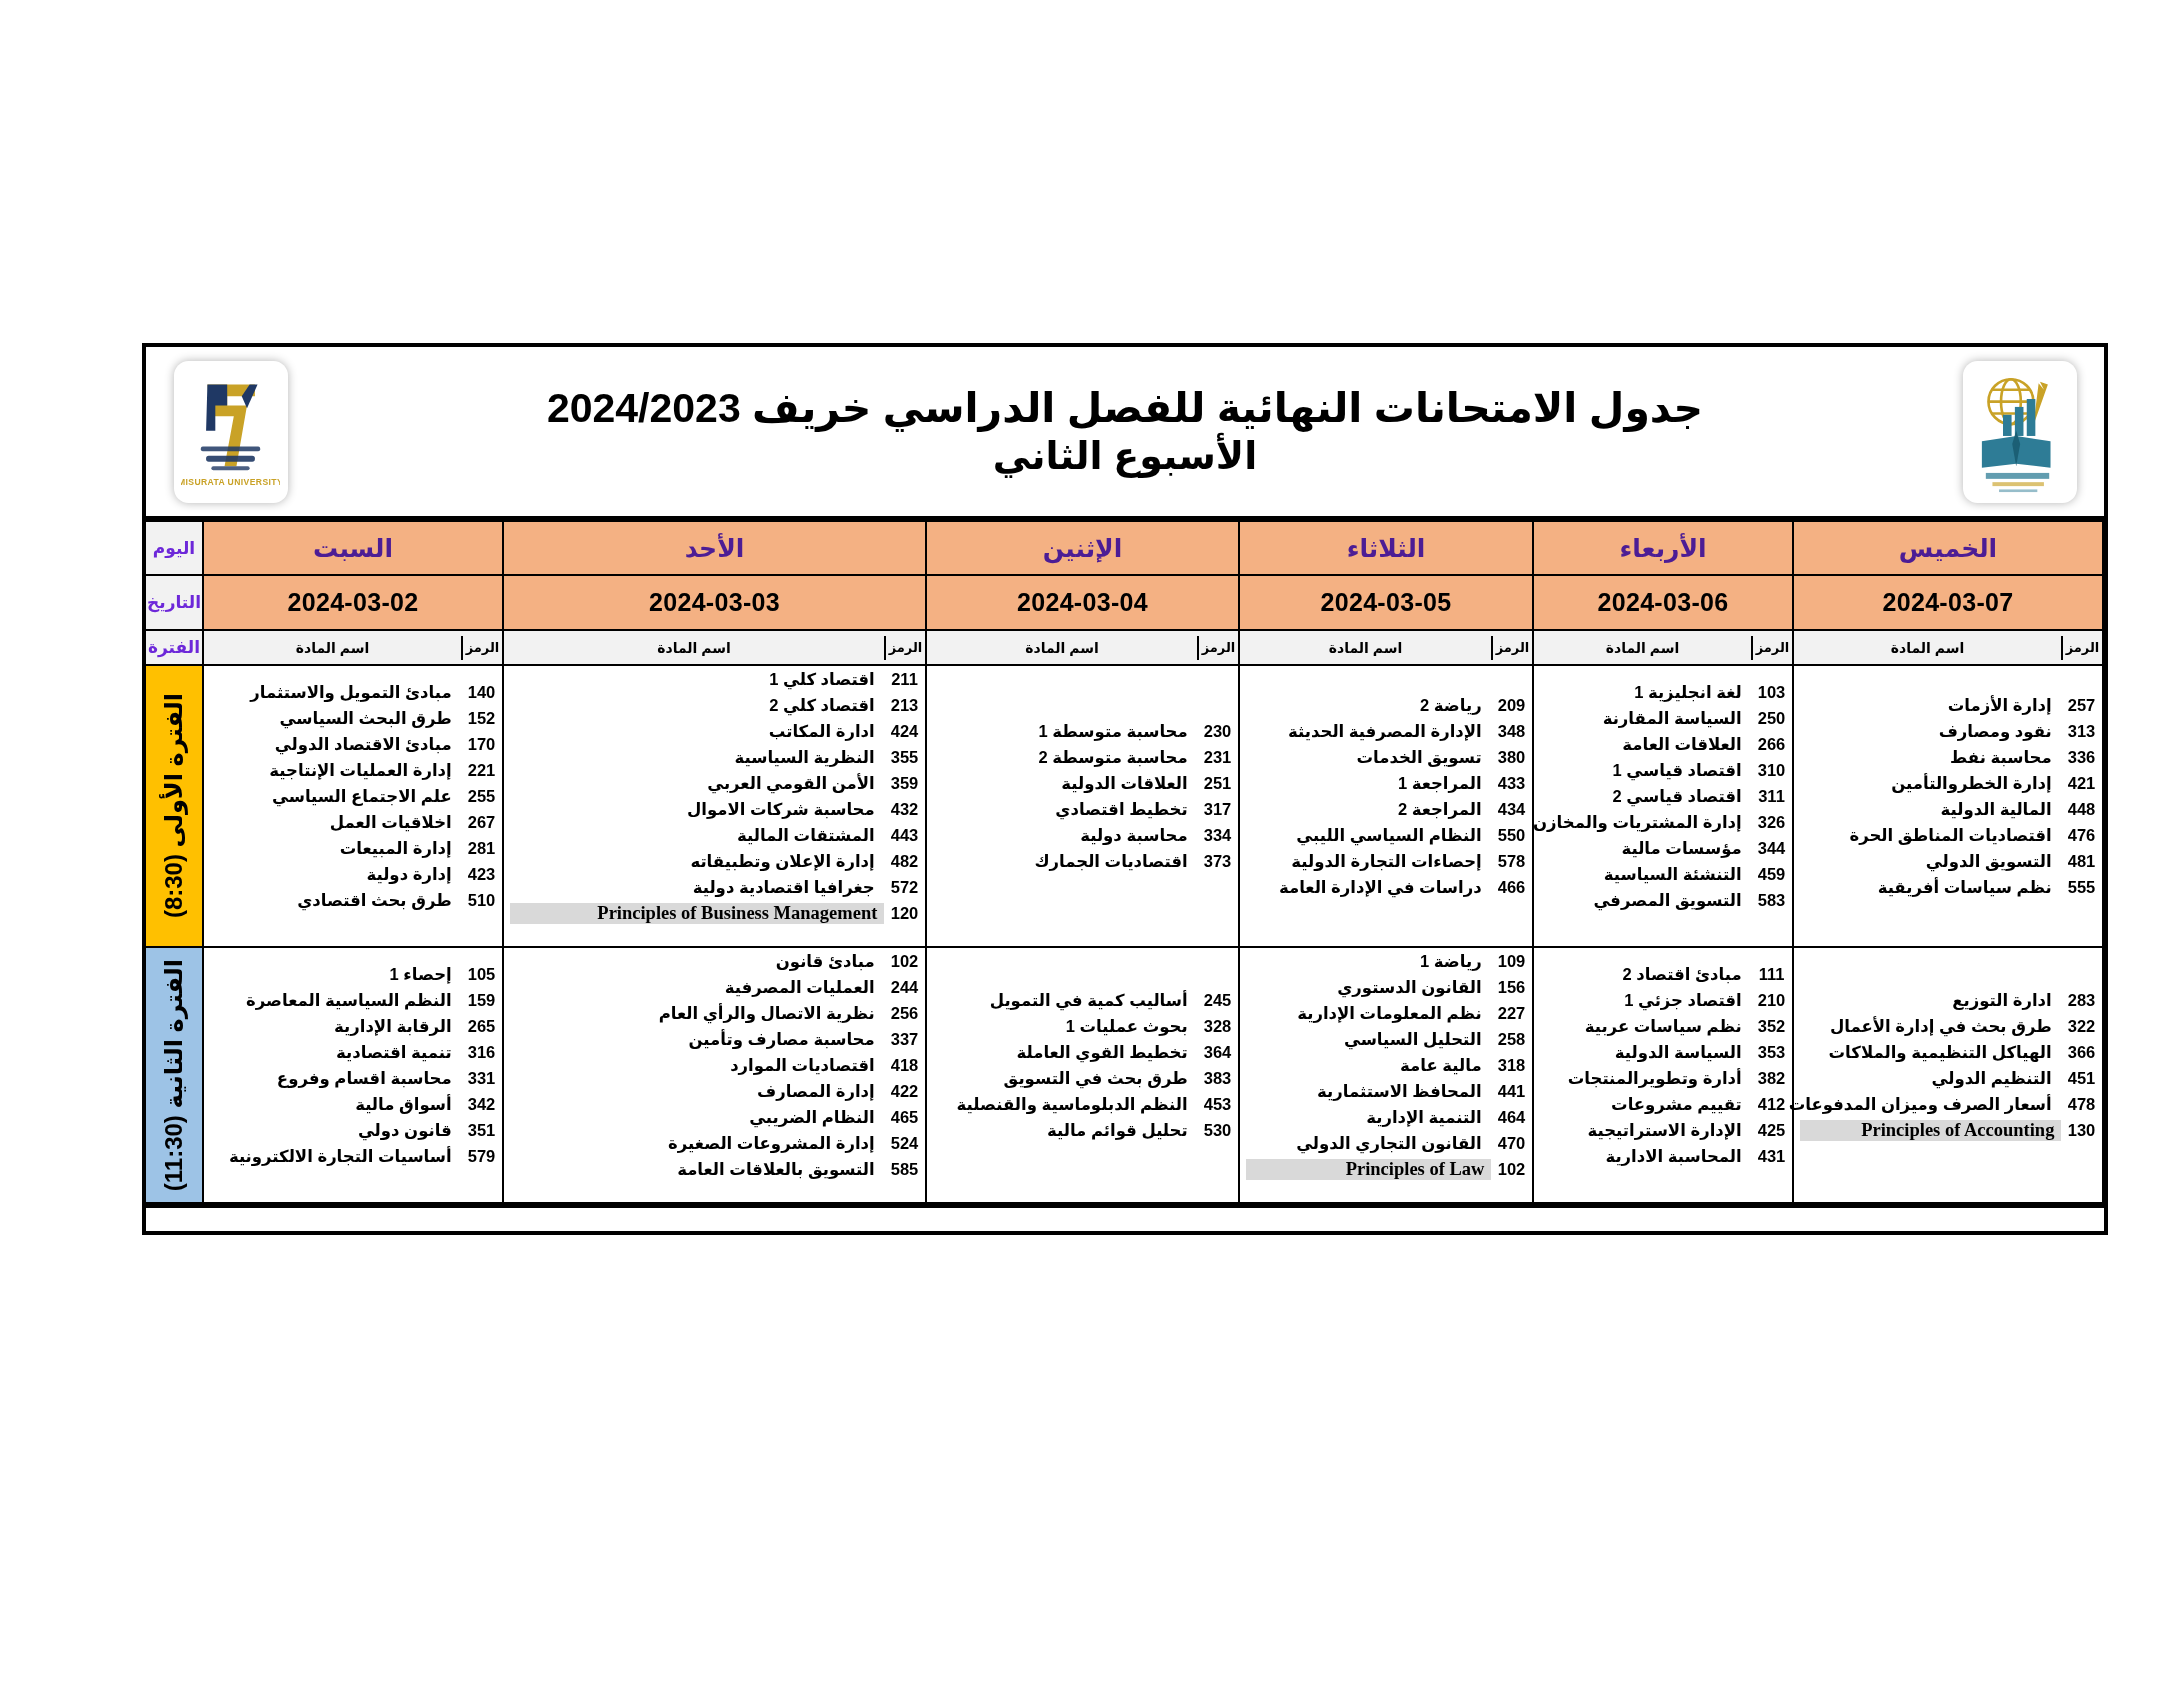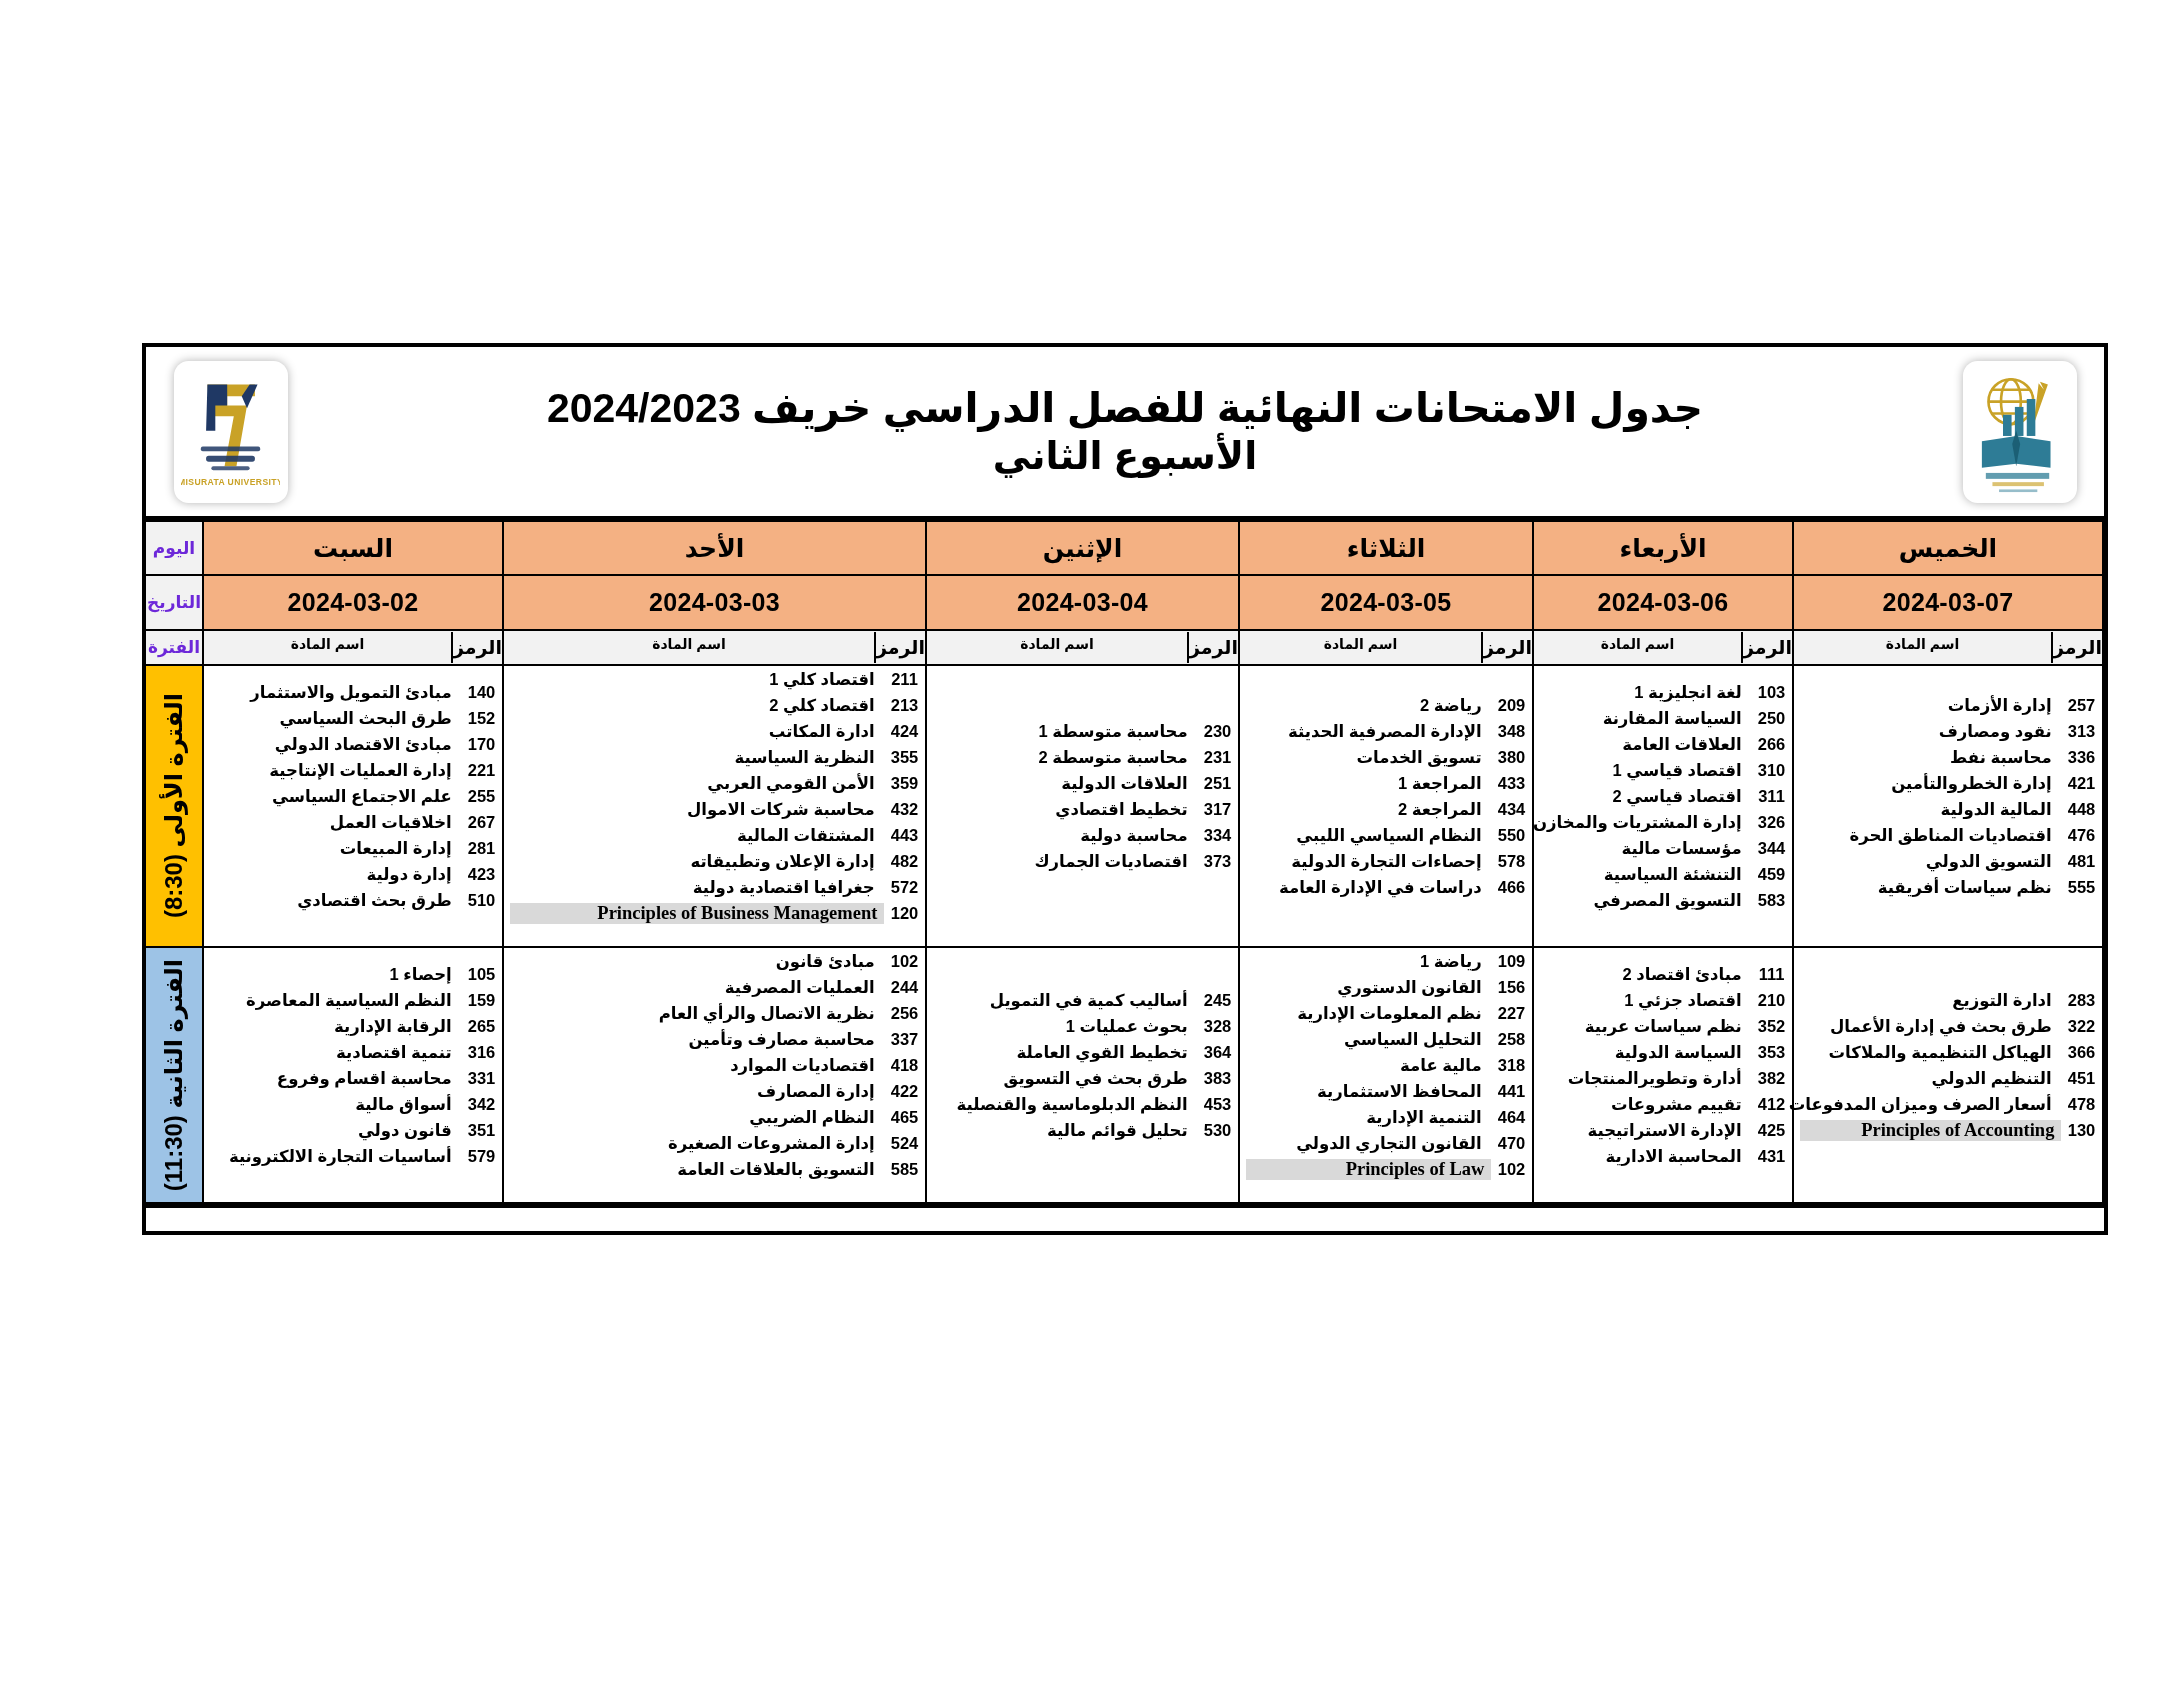--- a/index.html
+++ b/index.html
@@ -87,21 +87,21 @@
     vertical-align: middle;
   }
 
   
   .day-cell {
     background: #F4B183;
     text-align: center;
     font-family: "Liberation Sans", "DejaVu Sans", sans-serif;
     font-weight: bold;
     font-size: 25px;
-    color: #000000;
+    color: #4c1d95;
     height: 52px;
   }
   .date-cell {
     background: #F4B183;
     text-align: center;
     font-family: "Liberation Sans", "DejaVu Sans", sans-serif;
     font-weight: bold;
     font-size: 25px;
     color: #000;
     height: 53px;
@@ -117,21 +117,21 @@
     width: 58px;
   }
 
   
   .sub-wrap { display: flex; flex-direction: row; width: 100%; }
   .sub-code {
     flex: 0 0 41px;
     text-align: center;
     font-family: "Liberation Sans", "DejaVu Sans", sans-serif;
     font-weight: bold;
-    font-size: 19px;
+    font-size: 13px;
     border-left: 2px solid #000;
     box-sizing: border-box;
     padding: 4px 0;
     background: #F2F2F2;
   }
   .sub-name {
     flex: 1 1 auto;
     text-align: center;
     font-family: "Liberation Sans", "DejaVu Sans", sans-serif;
     font-weight: bold;

